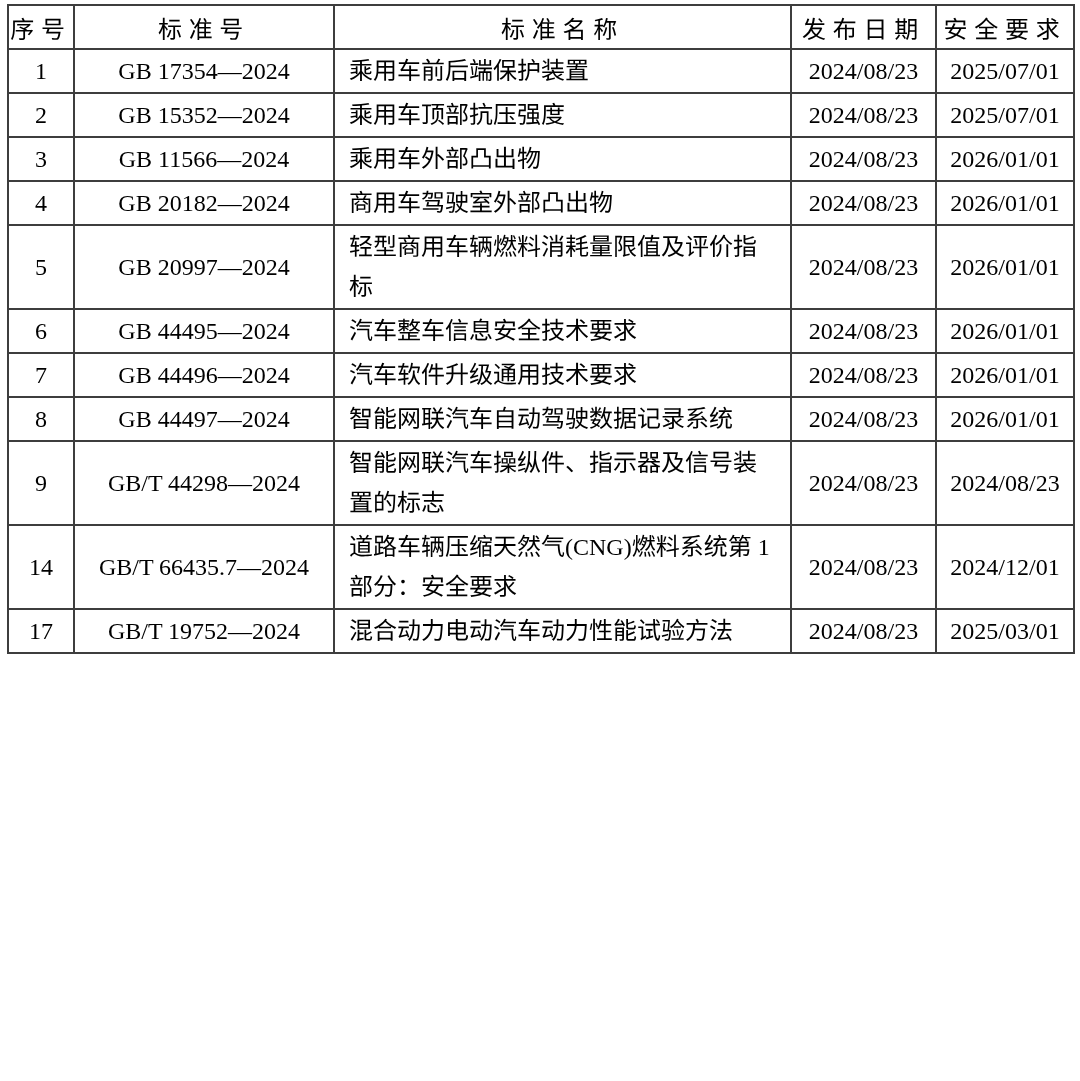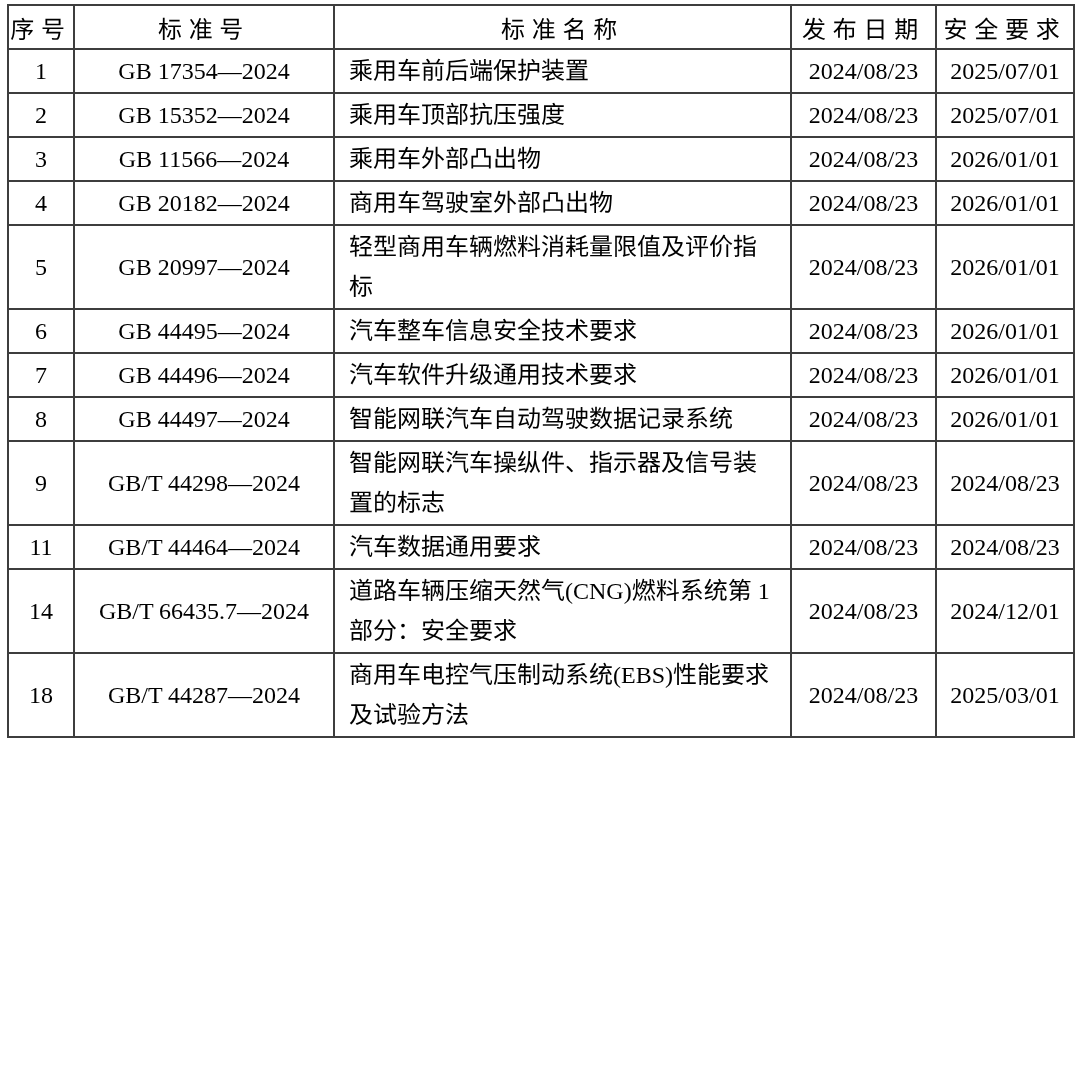--- a/index.html
+++ b/index.html
@@ -135,35 +135,28 @@
     <td class="c-impl">2026/01/01</td>
   </tr>
         <tr>
     <td class="c-no">9</td>
     <td class="c-code">GB/T 44298—2024</td>
     <td class="c-name">智能网联汽车操纵件、指示器及信号装置的标志</td>
     <td class="c-pub">2024/08/23</td>
     <td class="c-impl">2024/08/23</td>
   </tr>
         <tr>
-    <td class="c-no">11</td>
-    <td class="c-code">GB/T 44464—2024</td>
-    <td class="c-name">汽车数据通用要求</td>
-    <td class="c-pub">2024/08/23</td>
-    <td class="c-impl">2024/08/23</td>
-  </tr>
-        <tr>
     <td class="c-no">14</td>
     <td class="c-code">GB/T 66435.7—2024</td>
     <td class="c-name">道路车辆压缩天然气(CNG)燃料系统第 1 部分：安全要求</td>
     <td class="c-pub">2024/08/23</td>
     <td class="c-impl">2024/12/01</td>
   </tr>
         <tr>
-    <td class="c-no">18</td>
-    <td class="c-code">GB/T 44287—2024</td>
-    <td class="c-name">商用车电控气压制动系统(EBS)性能要求及试验方法</td>
+    <td class="c-no">17</td>
+    <td class="c-code">GB/T 19752—2024</td>
+    <td class="c-name">混合动力电动汽车动力性能试验方法</td>
     <td class="c-pub">2024/08/23</td>
     <td class="c-impl">2025/03/01</td>
   </tr>
       </tbody>
   </table>
 </div>
 
 </body></html>

